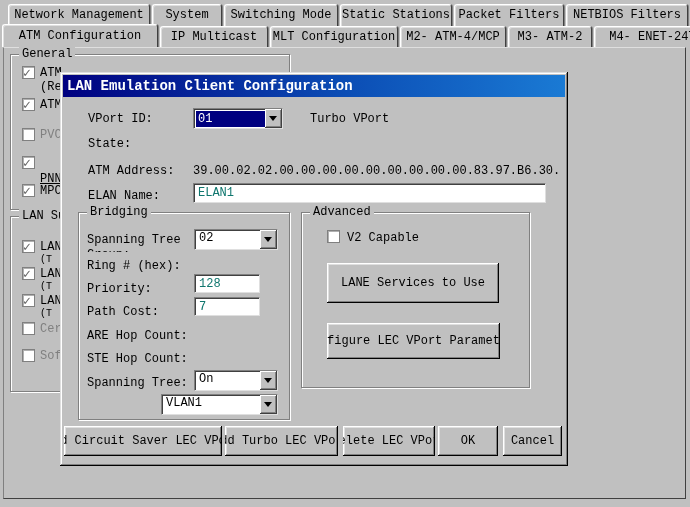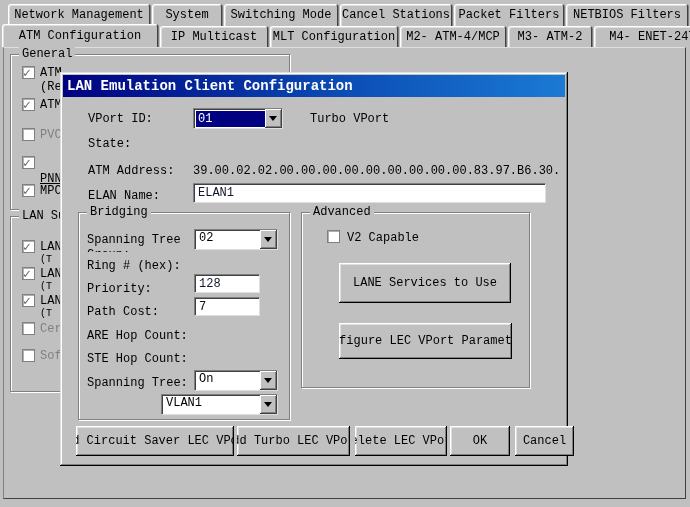--- a/index.html
+++ b/index.html
@@ -61,21 +61,21 @@
     color:#fff; font-weight:bold; font-size:14px; line-height:22px; padding-left:4px;
     box-sizing:border-box; white-space:nowrap; overflow:hidden;
   }
   .lbl { position:absolute; white-space:nowrap; }
   .val { position:absolute; white-space:nowrap; overflow:hidden; }
   
   .field {
     position:absolute; background:#fff; box-sizing:border-box;
     border:1px solid; border-color:#808080 #dfdfdf #dfdfdf #808080;
     box-shadow:inset 1px 1px 0 #404040;
-    font-family:"Liberation Mono",monospace; font-size:12px; color:#0f172a;
+    font-family:"Liberation Mono",monospace; font-size:12px; color:#0f766e;
     padding:1px 1px 1px 4px; margin:0;
   }
   input.field { outline:none; }
   .combo {
     position:absolute; display:flex; background:#fff; box-sizing:border-box;
     border:1px solid; border-color:#808080 #dfdfdf #dfdfdf #808080;
     box-shadow:inset 1px 1px 0 #404040;
   }
   .combo .cval { flex:1; padding:1px 2px 0 4px; white-space:nowrap; overflow:hidden; }
   .combo .cval.sel { background:#000080; color:#fff; margin:2px 0 1px 2px; padding-left:2px; }
@@ -87,33 +87,33 @@
     content:""; position:absolute; left:4px; top:7px;
     border:4px solid transparent; border-top:5px solid #000;
   }
   
   .btn {
     position:absolute; background:#c0c0c0; box-sizing:border-box;
     box-shadow:inset -1px -1px 0 #000, inset 1px 1px 0 #fff,
                inset -2px -2px 0 #808080, inset 2px 2px 0 #dfdfdf;
     display:flex; align-items:center; justify-content:center;
     white-space:nowrap; overflow:hidden;
-    font-family:"Liberation Mono",monospace; font-size:12px;margin-left:12px;
+    font-family:"Liberation Mono",monospace; font-size:12px;
   }
 </style>
 </head>
 <body>
 
 <div class="screen">
 
   <div class="tabrow tabrow1">
     <div class="tab" style="width:142px">Network Management</div>
     <div class="tab" style="width:70px">System</div>
     <div class="tab" style="width:114px">Switching Mode</div>
-    <div class="tab" style="width:112px">Cancel Stations</div>
+    <div class="tab" style="width:112px">Static Stations</div>
     <div class="tab" style="width:110px">Packet Filters</div>
     <div class="tab" style="width:122px">NETBIOS Filters</div>
   </div>
   <div class="tabrow tabrow2">
     <div class="tab active" style="width:156px">ATM Configuration</div>
     <div class="tab" style="width:108px">IP Multicast</div>
     <div class="tab" style="width:128px">MLT Configuration</div>
     <div class="tab" style="width:106px">M2- ATM-4/MCP</div>
     <div class="tab" style="width:84px">M3- ATM-2</div>
     <div class="tab" style="width:124px">M4- ENET-24TX</div>

